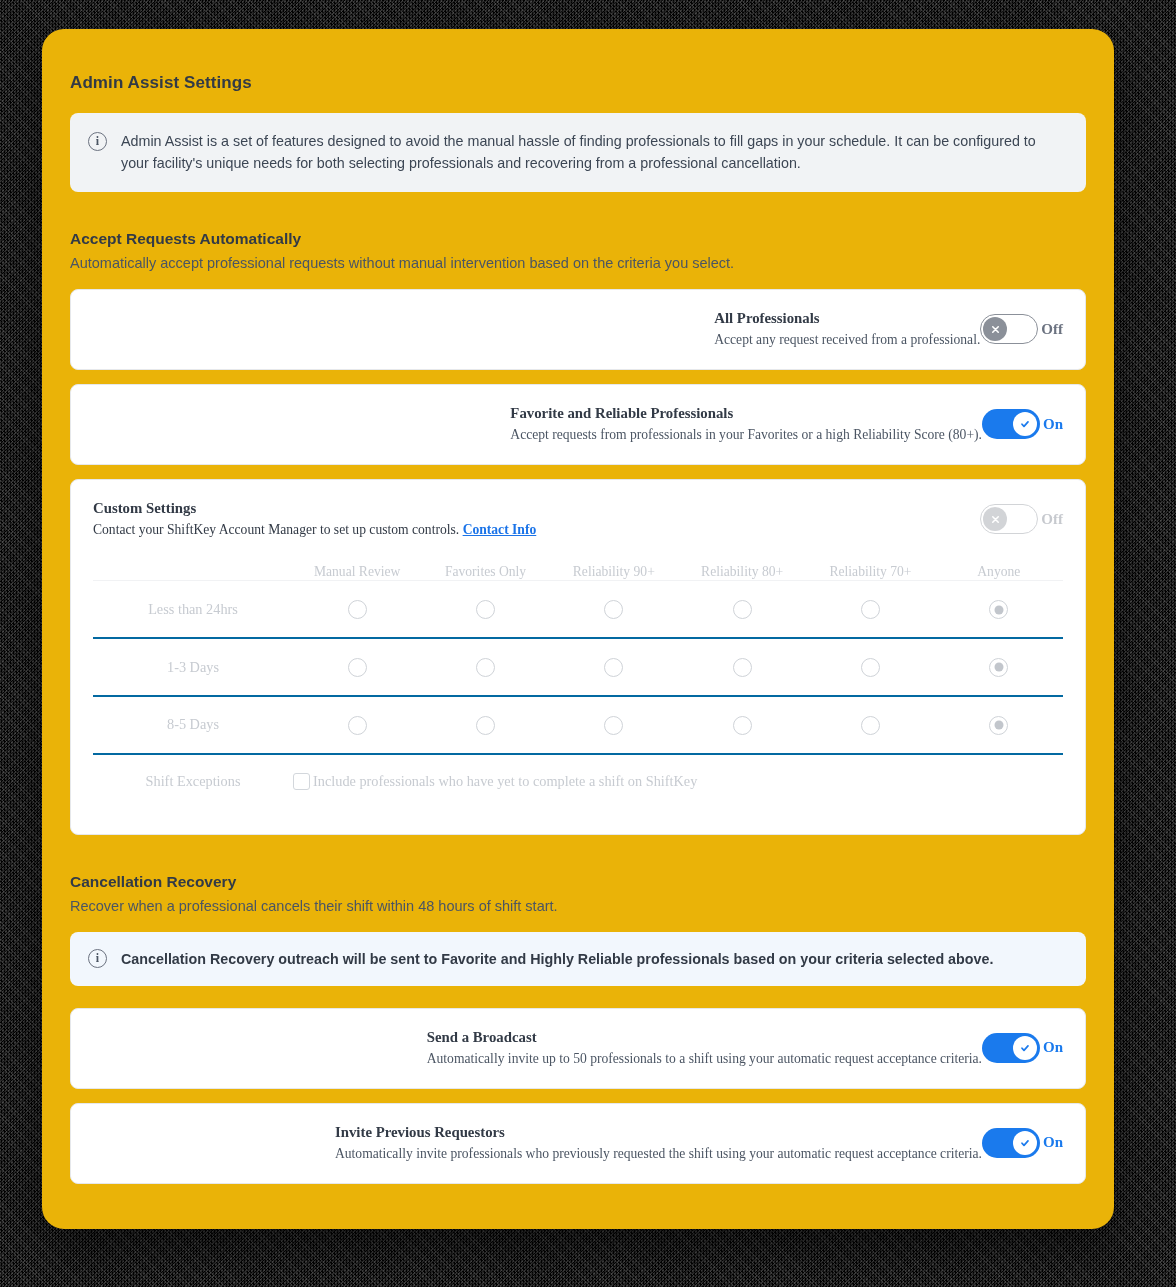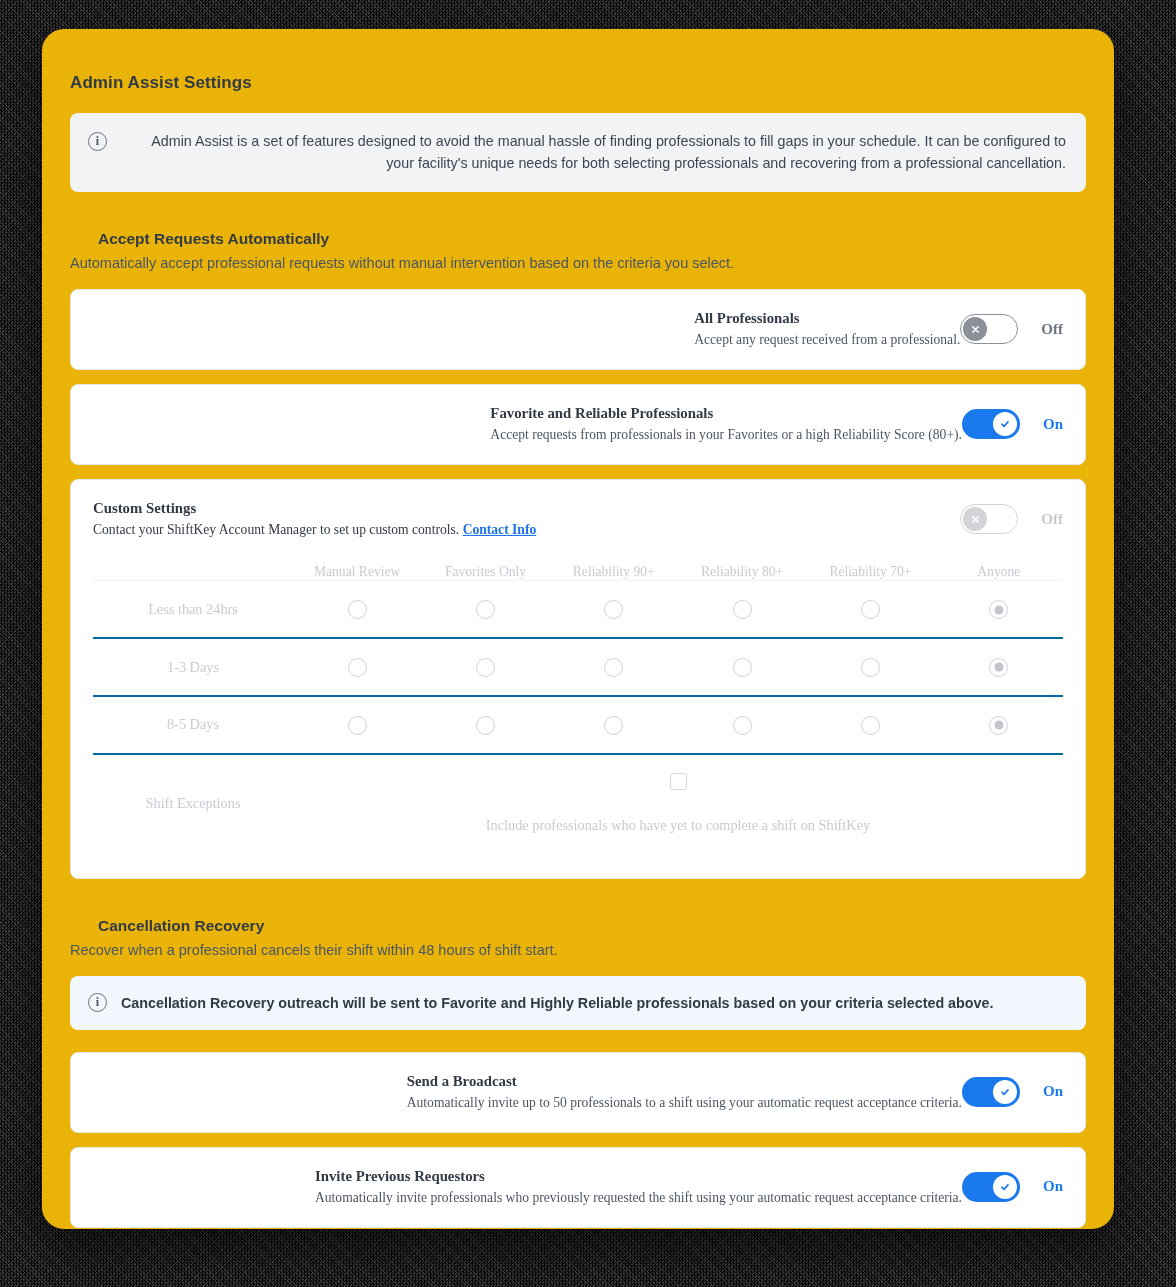--- a/index.html
+++ b/index.html
@@ -55,21 +55,20 @@
     color: #323a46;
     letter-spacing: .1px;
     margin-bottom: 20px;
   }
 
   .section-title {
     font-size: 15.5px;
     font-weight: 700;
     color: #323a46;
     margin-bottom: 7px;
-    margin-left: 28px;
   }
   .section-sub {
     font-size: 14.5px;
     color: #4b5563;
     margin-bottom: 18px;
   }
 
   .section { margin-top: 38px; }
 
   
@@ -94,21 +93,20 @@
     font-family: "Liberation Serif", serif;
     display: flex; align-items: center; justify-content: center;
     margin-top: 2px;
   }
   .banner.blue .info-icon { margin-top: 0; }
 
   .banner-text {
     font-size: 14.3px;
     line-height: 1.55;
     color: #3c4654;
-    text-align: right;
   }
   .banner.blue .banner-text { font-weight: 700; color: #323a46; font-size: 14.3px; }
 
   
   .card {
     border: 1px solid #e6e8eb;
     border-radius: 8px;
     background: #fff;
     margin-bottom: 14px;
     display: flex;
@@ -144,21 +142,21 @@
     text-decoration: underline;
     font-weight: 700;
     font-size: 13.6px;
     cursor: pointer;
   }
 
   
   .toggle-wrap {
     display: flex;
     align-items: center;
-    gap: 23px;
+    gap: 3px;
     flex: 0 0 auto;
   }
   .toggle {
     width: 58px; height: 30px;
     border-radius: 15px;
     position: relative;
     cursor: pointer;
     flex: 0 0 auto;
   }
   .toggle.off {
@@ -231,21 +229,21 @@
     position: absolute;
     left: 50%; top: 50%;
     transform: translate(-50%, -50%);
     width: 9px; height: 9px;
     border-radius: 50%;
     background: #c2c6cc;
   }
 
   .exceptions-row td { border-top: 1px solid #f1f2f4; padding-top: 28px; padding-bottom: 10px; }
   .exceptions-cell { text-align: left !important; }
-  .exceptions-inner { display: flex; align-items: center; gap: 27px; flex-direction: column; }
+  .exceptions-inner { display: flex; align-items: center; gap: 3px; }
   .checkbox {
     width: 17px; height: 17px;
     border: 1.6px solid #d3d7dc;
     border-radius: 3px;
     cursor: pointer;
     flex: 0 0 auto;
   }
   .exceptions-text { font-size: 14.3px; color: #c7cbd1; }
 </style>
 </head>

